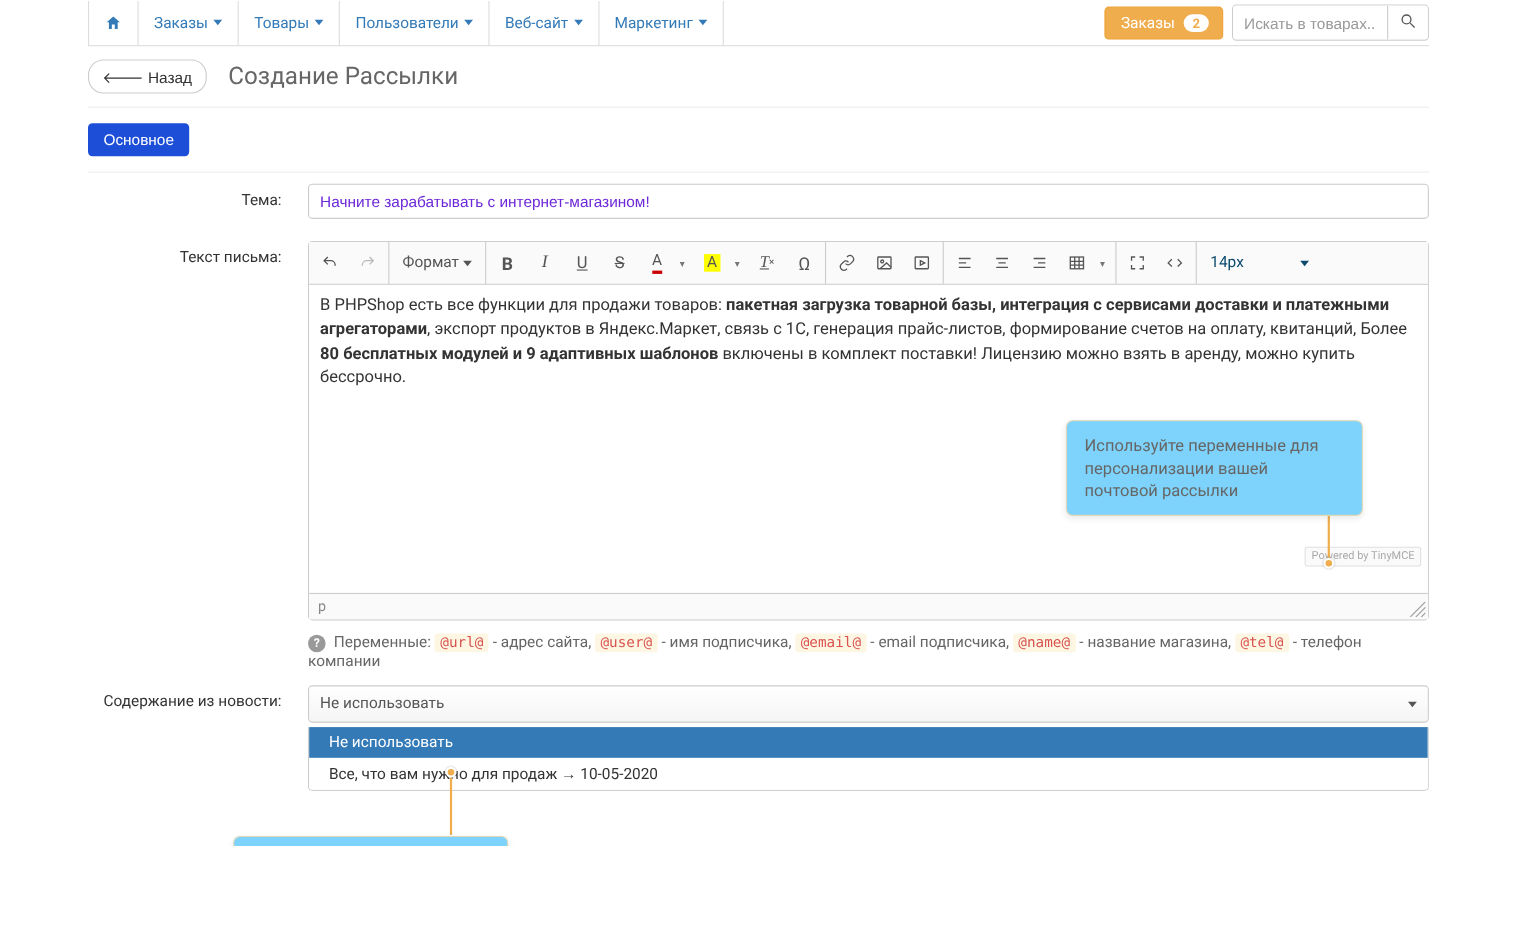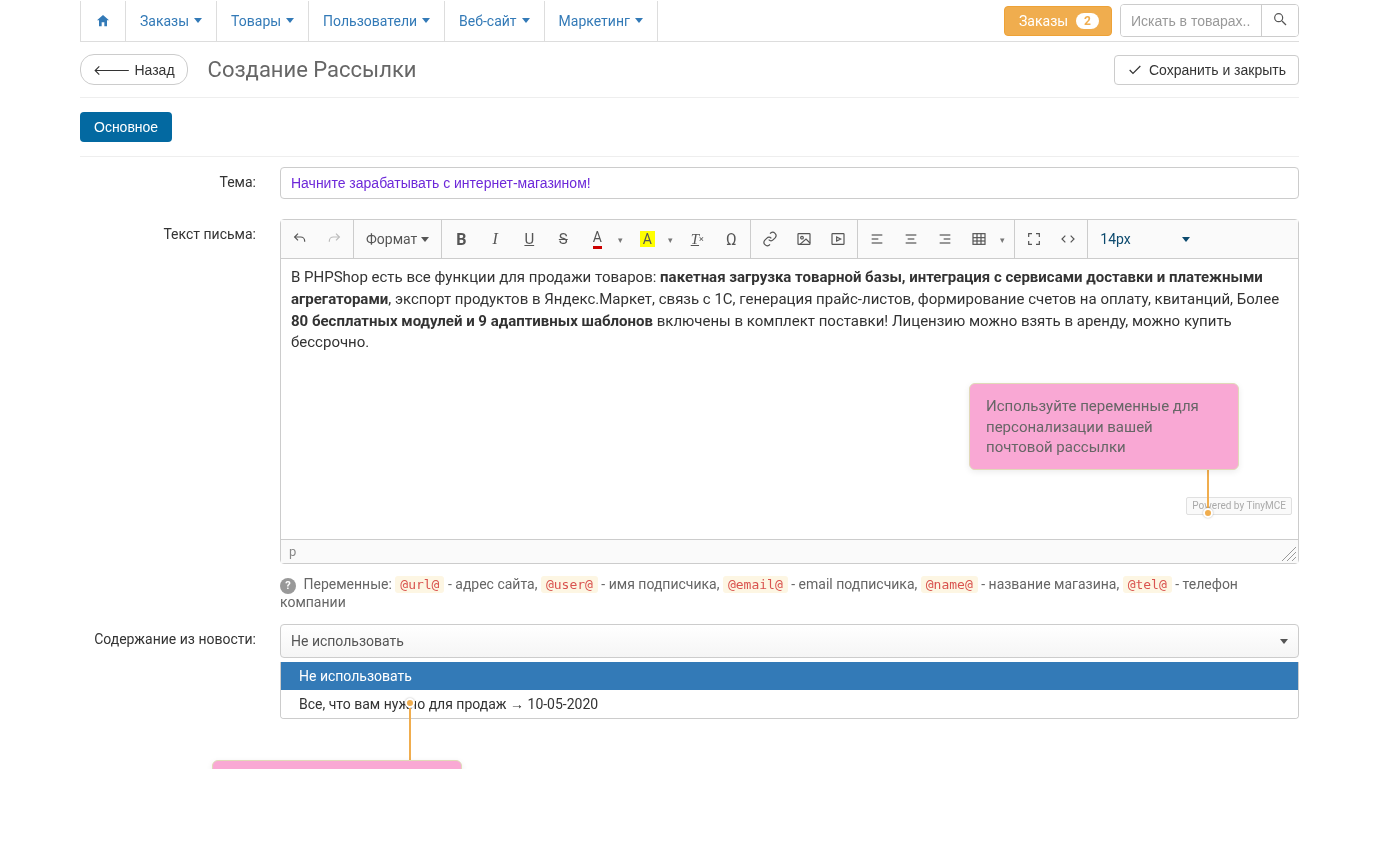--- a/index.html
+++ b/index.html
@@ -19,21 +19,21 @@
 .search-input { border: none; padding: 6px 10px; width: 140px; font-size: 14px; color: #555; outline: none; }
 .search-input::placeholder { color: #999; }
 .search-btn { background: #fff; border: none; border-left: 1px solid #ccc; padding: 6px 10px; cursor: pointer; color: #555; }
 
 .titlebar { display: flex; align-items: center; padding: 12px 0; border-bottom: 1px solid #eee; }
 .back-btn { border: 1px solid #ccc; background: #fff; padding: 6px 12px; border-radius: 14px; margin-right: 20px; cursor: pointer; font-size: 14px; color: #333; }
 .page-title { font-size: 22px; font-weight: 400; color: #666; flex: 1; }
 .save-btn { border: 1px solid #ccc; background: #fff; padding: 6px 12px; border-radius: 4px; cursor: pointer; font-size: 14px; color: #333; display: flex; align-items: center; gap: 6px; }
 
 .tab-row { padding: 14px 0; border-bottom: 1px solid #eee; }
-.tab-btn { background: #0369a1; color: #fff; border: none; padding: 7px 14px; border-radius: 4px; cursor: pointer; font-size: 14px; }
+.tab-btn { background: #1d4ed8; color: #fff; border: none; padding: 7px 14px; border-radius: 4px; cursor: pointer; font-size: 14px; }
 
 .form-row { display: flex; padding: 10px 0; }
 .form-label { width: 200px; text-align: right; padding-right: 24px; padding-top: 7px; color: #333; font-size: 14px; }
 .form-body { flex: 1; position: relative; }
 .text-input { width: 100%; border: 1px solid #ccc; border-radius: 4px; padding: 7px 10px; font-size: 14px; color: #6d28d9; }
 
 .editor { border: 1px solid #ccc; border-radius: 4px; position: relative; }
 .toolbar { display: flex; align-items: center; border-bottom: 1px solid #ccc; background: #fafafa; }
 .tb-group { display: flex; align-items: center; border-right: 1px solid #ccc; padding: 2px; gap: 0; text-align: center; }
 .tb-btn { width: 34px; height: 34px; display: flex; align-items: center; justify-content: center; cursor: pointer; color: #555; border-radius: 2px; }
@@ -52,21 +52,21 @@
 .vars-help { margin-top: 12px; font-size: 14px; color: #666; }
 .vars-help code { background: #fdf6e3; color: #d9534f; font-family: ui-monospace, Menlo, Consolas, monospace; padding: 1px 5px; border-radius: 3px; font-size: 13px; }
 .help-icon { display: inline-block; width: 16px; height: 16px; background: #999; color: #fff; border-radius: 50%; text-align: center; line-height: 16px; font-size: 11px; font-weight: bold; margin-right: 4px; }
 
 .select-box { width: 100%; border: 1px solid #ccc; border-radius: 4px; padding: 8px 10px; font-size: 14px; color: #555; display: flex; justify-content: space-between; align-items: center; cursor: pointer; background: linear-gradient(#fff,#f5f5f5); }
 .select-dropdown { border: 1px solid #ccc; border-top: none; border-radius: 0 0 4px 4px; overflow: hidden; margin-top: 4px; }
 .select-option { padding: 6px 18px; font-size: 14px; cursor: pointer; }
 .select-option.selected { background: #337ab7; color: #fff; }
 .select-option:not(.selected) { background: #fff; color: #333; }
 
-.tooltip { position: absolute; background: #f9a8d4; border: 1px solid #e0d9b8; border-radius: 6px; padding: 12px 16px; font-size: 15px; color: #666; box-shadow: 0 2px 6px rgba(0,0,0,.08); max-width: 280px; line-height: 1.35; z-index: 5; }
+.tooltip { position: absolute; background: #7dd3fc; border: 1px solid #e0d9b8; border-radius: 6px; padding: 12px 16px; font-size: 15px; color: #666; box-shadow: 0 2px 6px rgba(0,0,0,.08); max-width: 280px; line-height: 1.35; z-index: 5; }
 .tooltip-pointer { position: absolute; width: 2px; background: #f0ad4e; }
 .tooltip-dot { position: absolute; width: 10px; height: 10px; background: #f0ad4e; border-radius: 50%; border: 2px solid #fff; box-shadow: 0 0 2px rgba(0,0,0,.3); }
 
 .caret { display: inline-block; width: 0; height: 0; border-left: 4px solid transparent; border-right: 4px solid transparent; border-top: 5px solid currentColor; vertical-align: middle; }
 
 svg.icon { width: 16px; height: 16px; stroke: currentColor; fill: none; stroke-width: 1.8; }
 svg.icon-fill { fill: currentColor; stroke: none; }
 </style>
 </head>
 <body>
@@ -117,26 +117,20 @@
         </button>
       </div>
     </div>
   </div>
 
   <div class="titlebar">
     <button class="back-btn">
       <span>🡐 </span><span>Назад</span>
     </button>
     <div class="page-title">Создание Рассылки</div>
-    <button class="save-btn">
-      <svg class="icon" viewBox="0 0 24 24">
-            <polyline points="4 12 9 17 20 6"></polyline>
-          </svg>
-      <span>Сохранить и закрыть</span>
-    </button>
   </div>
 
   <div class="tab-row">
     <button class="tab-btn">Основное</button>
   </div>
 
   <div class="form-row">
     <div class="form-label">Тема:</div>
     <div class="form-body">
       <input class="text-input" value="Начните зарабатывать с интернет-магазином!" style="">

